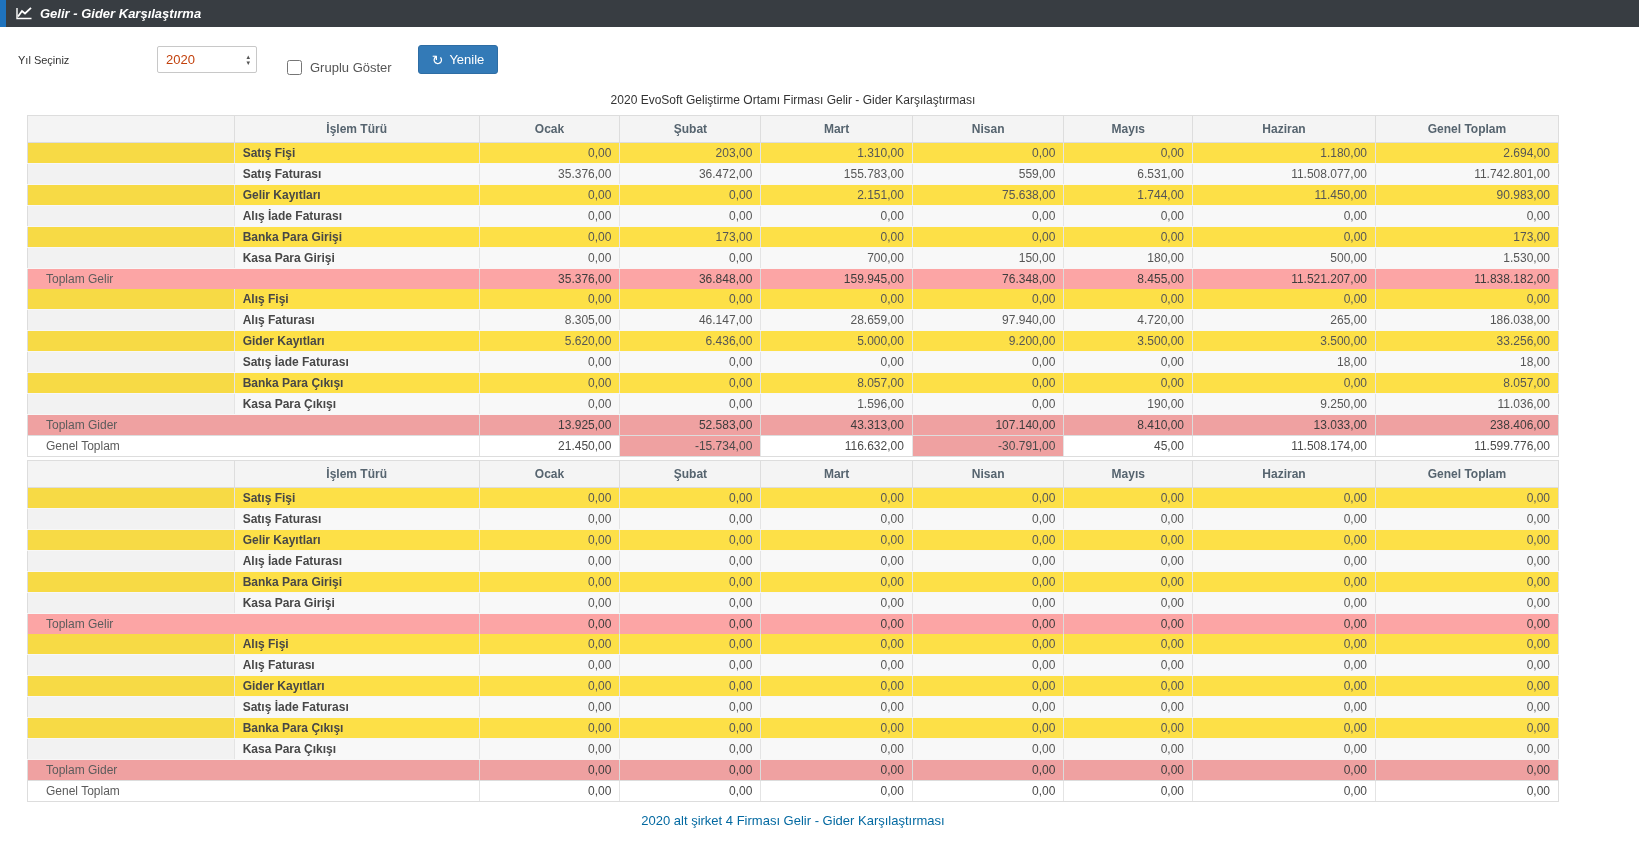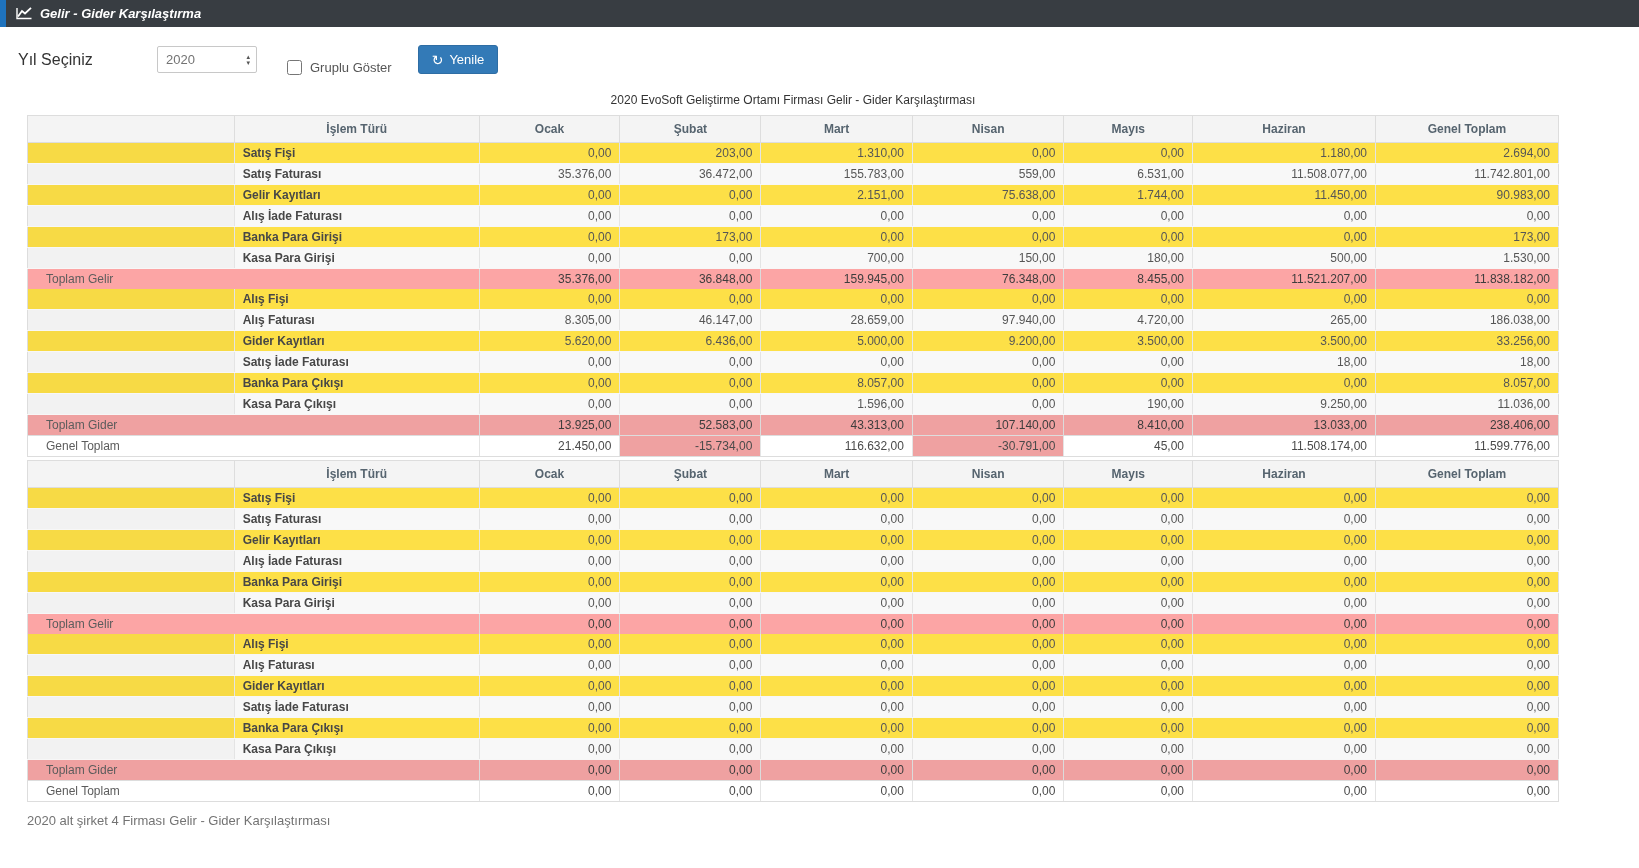--- a/index.html
+++ b/index.html
@@ -11,24 +11,24 @@
   }
   
   .titlebar {
     height:27px; background:#383d42; border-left:6px solid #1e73be;
     display:flex; align-items:center; gap:8px; padding:0 10px;
     color:#fff; font-size:13px; font-weight:bold;font-style:italic;
   }
   .tb-icon { display:flex; align-items:center; }
   
   .controls { display:flex; align-items:center; padding:17px 0 12px 18px; }
-  .lbl-year { width:139px; font-size:16px; color:#333; }
+  .lbl-year { width:139px; font-size:11px; color:#333; }
   .select-wrap { position:relative; width:100px; }
   .select-wrap select {
-    width:100%; padding:5px 22px 5px 8px; font-size:13px; color:#737373;
+    width:100%; padding:5px 22px 5px 8px; font-size:13px; color:#c2410c;
     border:1px solid #c8c8c8; border-radius:2px; background:#fff;
     -webkit-appearance:none; appearance:none;
     font-family:"Liberation Sans","DejaVu Sans",sans-serif;
   }
   .spin {
     position:absolute; right:7px; top:50%; transform:translateY(-50%);
     display:flex; flex-direction:column; font-size:7px; line-height:6px;
     color:#555; pointer-events:none;
   }
   .chk-group { display:flex; align-items:center; gap:8px; margin-left:30px; font-size:13px; color:#555; cursor:pointer;margin-top:16px; }
@@ -59,21 +59,21 @@
   td.rlabel { font-weight:bold; color:#474747; border-left:1px solid #e4e4e4; }
   td.num { text-align:right; color:#565656; border-left:1px solid #e4e4e4; }
   .total-row td.tlabel { padding-left:18px; color:#5c5c5c; }
   .total-row td.num { color:#3d3d3d; border-left:1px solid rgba(0,0,0,0.14); }
   .total-income  { background:#fca5a5; }
   .total-expense { background:#efa1a1; }
   .grand-row { background:#ffffff; }
   .grand-row td { border-top:1px solid #dddddd; border-bottom:1px solid #dddddd; }
   .grand-row td.num { border-left:1px solid #e4e4e4; color:#4a4a4a; }
   .grand-row td.num.neg { background:#efa1a1; }
-  .footer-title { text-align:left; font-size:13px; color:#737373; padding:8px 0 10px; }
+  .footer-title { text-align:center; font-size:13px; color:#0369a1; padding:8px 0 10px; }
 </style>
 </head>
 <body>
 
 <div class="titlebar">
   <span class="tb-icon">
     <svg width="16" height="13" viewBox="0 0 16 13">
       <polyline points="1,1 1,11.5 15.5,11.5" fill="none" stroke="#ffffff" stroke-width="1.4"></polyline>
       <polyline points="2,9.5 6,4 9,6.5 15,0.8" fill="none" stroke="#ffffff" stroke-width="1.8"></polyline>
     </svg>

